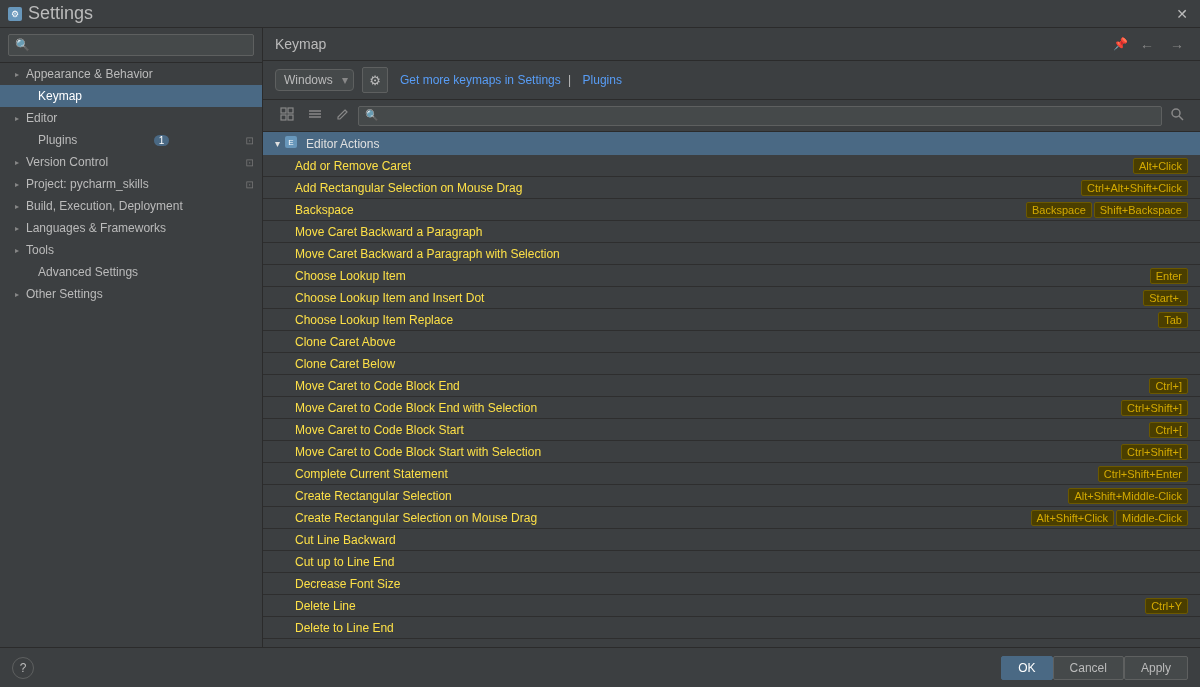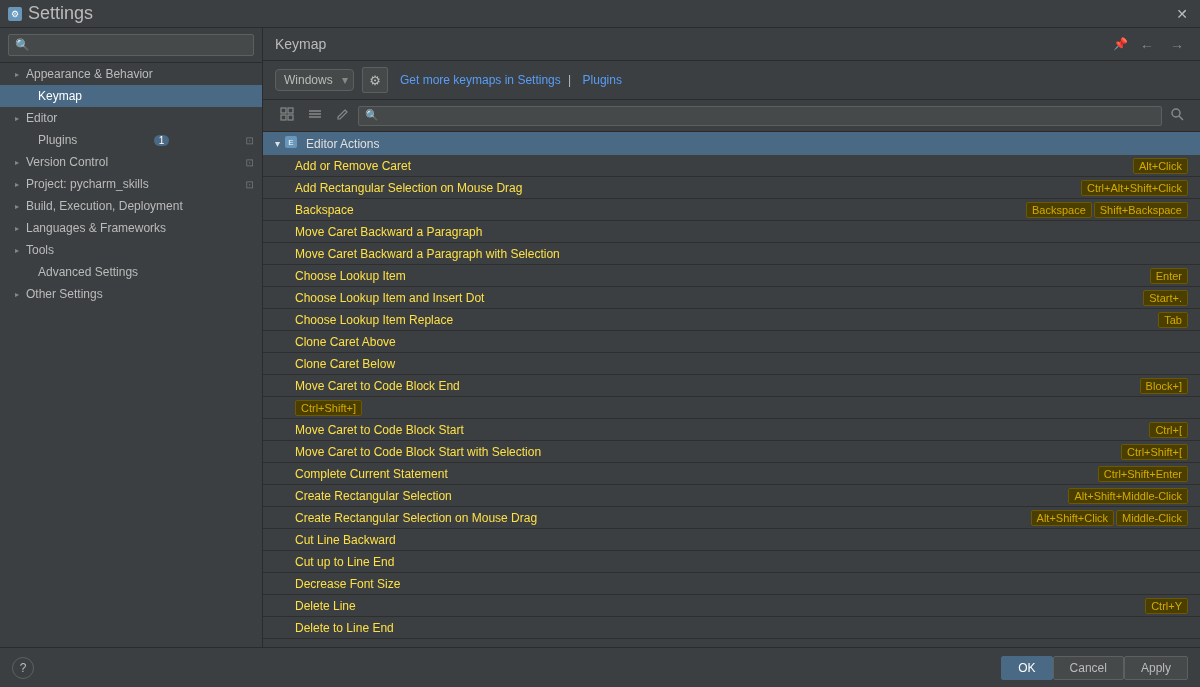--- a/index.html
+++ b/index.html
@@ -534,24 +534,25 @@
         </div>
         <div class="action-row">
           <span class="action-name">Clone Caret Above</span>
         </div>
         <div class="action-row">
           <span class="action-name">Clone Caret Below</span>
         </div>
         <div class="action-row">
           <span class="action-name">Move Caret to Code Block End</span>
           <div class="shortcut-badges">
-            <span class="shortcut-badge">Block+]</span>
-          </div>
-        </div>
-        <div class="action-row">
+            <span class="shortcut-badge">Ctrl+]</span>
+          </div>
+        </div>
+        <div class="action-row">
+          <span class="action-name">Move Caret to Code Block End with Selection</span>
           <div class="shortcut-badges">
             <span class="shortcut-badge">Ctrl+Shift+]</span>
           </div>
         </div>
         <div class="action-row">
           <span class="action-name">Move Caret to Code Block Start</span>
           <div class="shortcut-badges">
             <span class="shortcut-badge">Ctrl+[</span>
           </div>
         </div>

